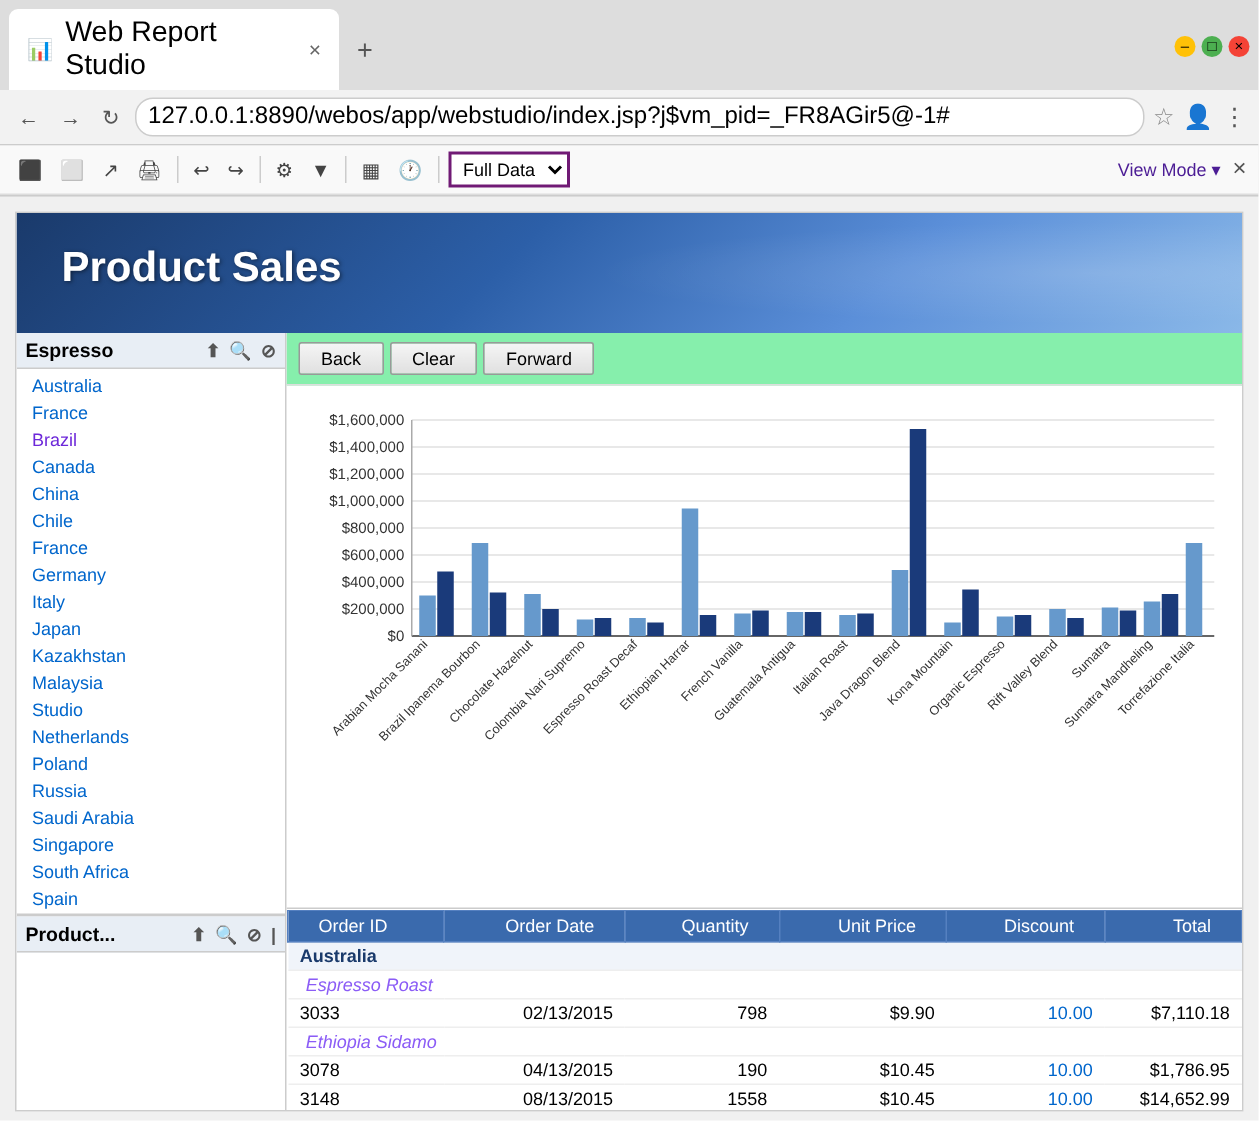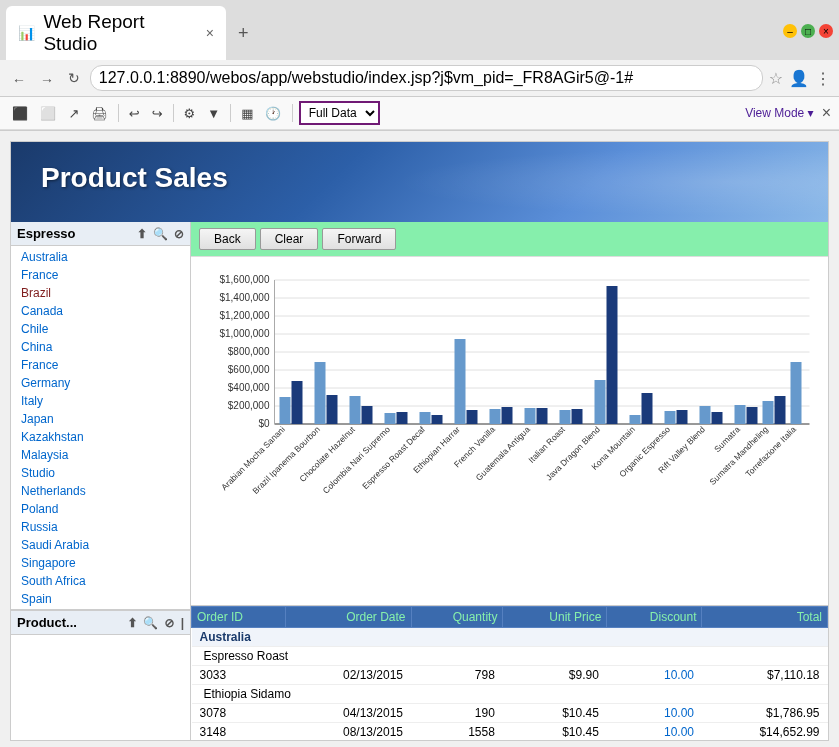--- a/index.html
+++ b/index.html
@@ -56,47 +56,47 @@
     .content-body { display: flex; height: calc(100% - 80px); overflow: hidden; }
 
     
     .left-panel { width: 180px; min-width: 180px; border-right: 1px solid #ccc; display: flex; flex-direction: column; overflow: hidden; }
 
     .panel-header { display: flex; align-items: center; padding: 4px 6px; background: #e8eef5; border-bottom: 1px solid #ccc; font-weight: bold; font-size: 13px; gap: 6px; }
     .panel-icon { font-size: 12px; color: #555; cursor: pointer; }
 
     .country-list { flex: 1; overflow-y: auto; padding: 2px 0; }
     .country-item { padding: 2px 10px; cursor: pointer; font-size: 12px; color: #0066cc; }
-    .country-item.red { color: #7f1d1d; }
+    .country-item.red { color: #6d28d9; }
 
     
     .product-panel { border-top: 1px solid #ccc; height: 130px; display: flex; flex-direction: column; }
     .product-list { flex: 1; overflow-y: auto; padding: 2px 0; }
     .product-item { padding: 2px 10px; cursor: pointer; font-size: 12px; color: #0066cc; white-space: nowrap; overflow: hidden; text-overflow: ellipsis; }
 
     
     .right-panel { flex: 1; display: flex; flex-direction: column; overflow: hidden; }
 
     
     .action-buttons { display: flex; gap: 4px; padding: 6px 8px; background: #86efac; border-bottom: 1px solid #ddd; }
     .action-btn { padding: 3px 14px; border: 1px solid #999; background: linear-gradient(to bottom, #f5f5f5, #e0e0e0); cursor: pointer; font-size: 12px; border-radius: 2px; }
 
     
     .chart-area { flex: 1; padding: 8px 0 16px 0; overflow: hidden; }
     .chart-container { width: 100%; height: 280px; position: relative; }
 
     
     .data-table-section { border-top: 1px solid #ccc; height: 135px; overflow-y: auto; }
     .data-table { width: 100%; border-collapse: collapse; font-size: 12px; }
-    .data-table th { background: #3a6aad; color: #86efac; padding: 3px 5px; text-align: right; font-weight: normal; border: 1px solid #5580c0; white-space: nowrap; }
+    .data-table th { background: #3a6aad; color: #ffffff; padding: 3px 20px; text-align: right; font-weight: normal; border: 1px solid #5580c0; white-space: nowrap; }
     .data-table th:first-child { text-align: left; }
     .data-table td { padding: 2px 8px; border-bottom: 1px solid #eee; text-align: right; }
     .data-table td:first-child { text-align: left; }
     .group-header { background: #f0f4fa; font-weight: bold; color: #1a3a6b; }
-    .subgroup-header { background: #fff; color: #000000; padding-left: 12px !important; }
+    .subgroup-header { background: #fff; color: #8b5cf6; font-style: italic; padding-left: 12px !important; }
 
     
     svg text { font-family: Arial, sans-serif; }
 
     
     ::-webkit-scrollbar { width: 8px; height: 8px; }
     ::-webkit-scrollbar-track { background: #f1f1f1; }
     ::-webkit-scrollbar-thumb { background: #ccc; border-radius: 4px; }
   </style>
 </head>
@@ -169,22 +169,22 @@
           <span style="flex:1;">Espresso</span>
           <span class="panel-icon">⬆</span>
           <span class="panel-icon">🔍</span>
           <span class="panel-icon">⊘</span>
         </div>
         <div class="country-list" id="country-list">
             <div class="country-item">Australia</div>
             <div class="country-item">France</div>
             <div class="country-item red">Brazil</div>
             <div class="country-item">Canada</div>
+            <div class="country-item">China</div>
             <div class="country-item">Chile</div>
-            <div class="country-item">China</div>
             <div class="country-item">France</div>
             <div class="country-item">Germany</div>
             <div class="country-item">Italy</div>
             <div class="country-item">Japan</div>
             <div class="country-item">Kazakhstan</div>
             <div class="country-item">Malaysia</div>
             <div class="country-item">Studio</div>
             <div class="country-item">Netherlands</div>
             <div class="country-item">Poland</div>
             <div class="country-item">Russia</div>

